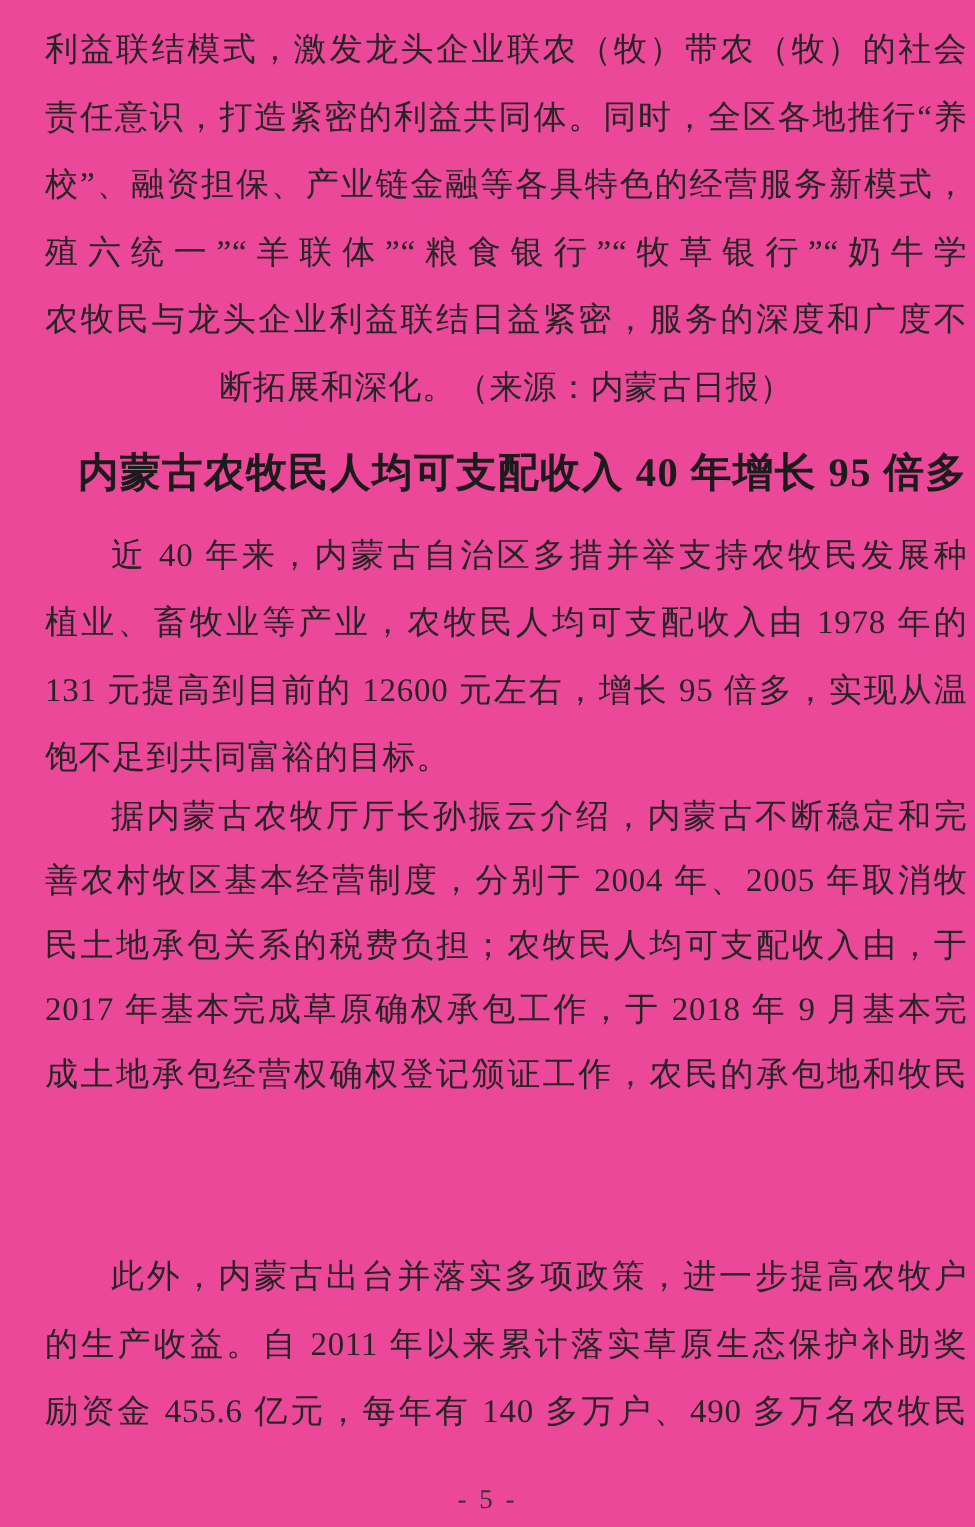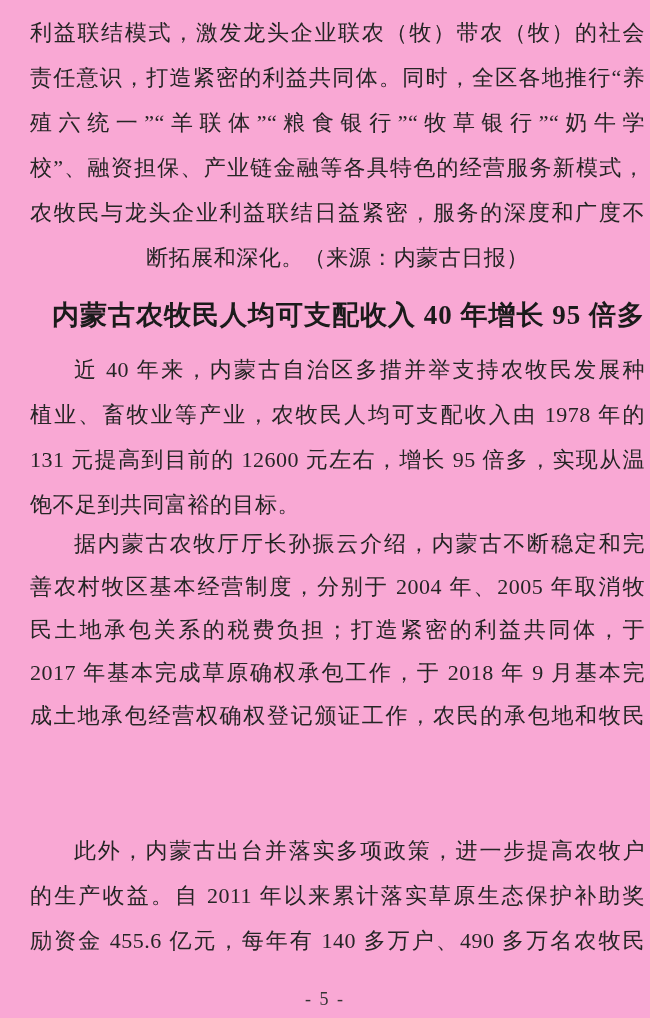--- a/index.html
+++ b/index.html
@@ -4,21 +4,21 @@
 <style>
   html,body{margin:0;padding:0;}
   body{
     background:#888;
     font-family:"Liberation Serif","DejaVu Serif",serif;
   }
   .page{
     position:relative;
     width:650px;
     height:1018px;
-    background:#f9a8d4;
+    background:#ec4899;
     color:#252525;
     overflow:hidden;
   }
   .para{position:absolute;left:30px;width:615px;}
   .line{
     height:45px;
     line-height:45px;
     font-size:22px;
     letter-spacing:0.5px;
     color:#252525;
@@ -69,42 +69,42 @@
   }
 </style>
 </head>
 <body>
 
 <div class="page">
 
   <div class="para para-a">
     <div class="line jfull">利益联结模式，激发龙头企业联农（牧）带农（牧）的社会</div>
     <div class="line jfull">责任意识，打造紧密的利益共同体。同时，全区各地推行“养</div>
+    <div class="line jfull">校”、融资担保、产业链金融等各具特色的经营服务新模式，</div>
     <div class="line jfull">殖六统一”“羊联体”“粮食银行”“牧草银行”“奶牛学</div>
-    <div class="line jfull">校”、融资担保、产业链金融等各具特色的经营服务新模式，</div>
     <div class="line jfull">农牧民与龙头企业利益联结日益紧密，服务的深度和广度不</div>
     <div class="line srcline">
       <span>断拓展和深化。</span>
       <span>（来源：内蒙古日报）</span>
     </div>
   </div>
 
   <div class="headline">内蒙古农牧民人均可支配收入 40 年增长 95 倍多</div>
 
   <div class="para para-b">
     <div class="line jfull indent">近 40 年来，内蒙古自治区多措并举支持农牧民发展种</div>
     <div class="line jfull">植业、畜牧业等产业，农牧民人均可支配收入由 1978 年的</div>
     <div class="line jfull">131 元提高到目前的 12600 元左右，增长 95 倍多，实现从温</div>
     <div class="line jleft">饱不足到共同富裕的目标。</div>
   </div>
 
   <div class="para para-c">
     <div class="line jfull indent">据内蒙古农牧厅厅长孙振云介绍，内蒙古不断稳定和完</div>
     <div class="line jfull">善农村牧区基本经营制度，分别于 2004 年、2005 年取消牧</div>
-    <div class="line jfull">民土地承包关系的税费负担；打造紧密的利益共同体，于</div>
+    <div class="line jfull">民土地承包关系的税费负担；农牧民人均可支配收入由，于</div>
     <div class="line jfull">2017 年基本完成草原确权承包工作，于 2018 年 9 月基本完</div>
     <div class="line jfull">成土地承包经营权确权登记颁证工作，农民的承包地和牧民</div>
   </div>
 
   <div class="para para-d">
     <div class="line jfull indent">此外，内蒙古出台并落实多项政策，进一步提高农牧户</div>
     <div class="line jfull">的生产收益。自 2011 年以来累计落实草原生态保护补助奖</div>
     <div class="line jfull">励资金 455.6 亿元，每年有 140 多万户、490 多万名农牧民</div>
   </div>
 

